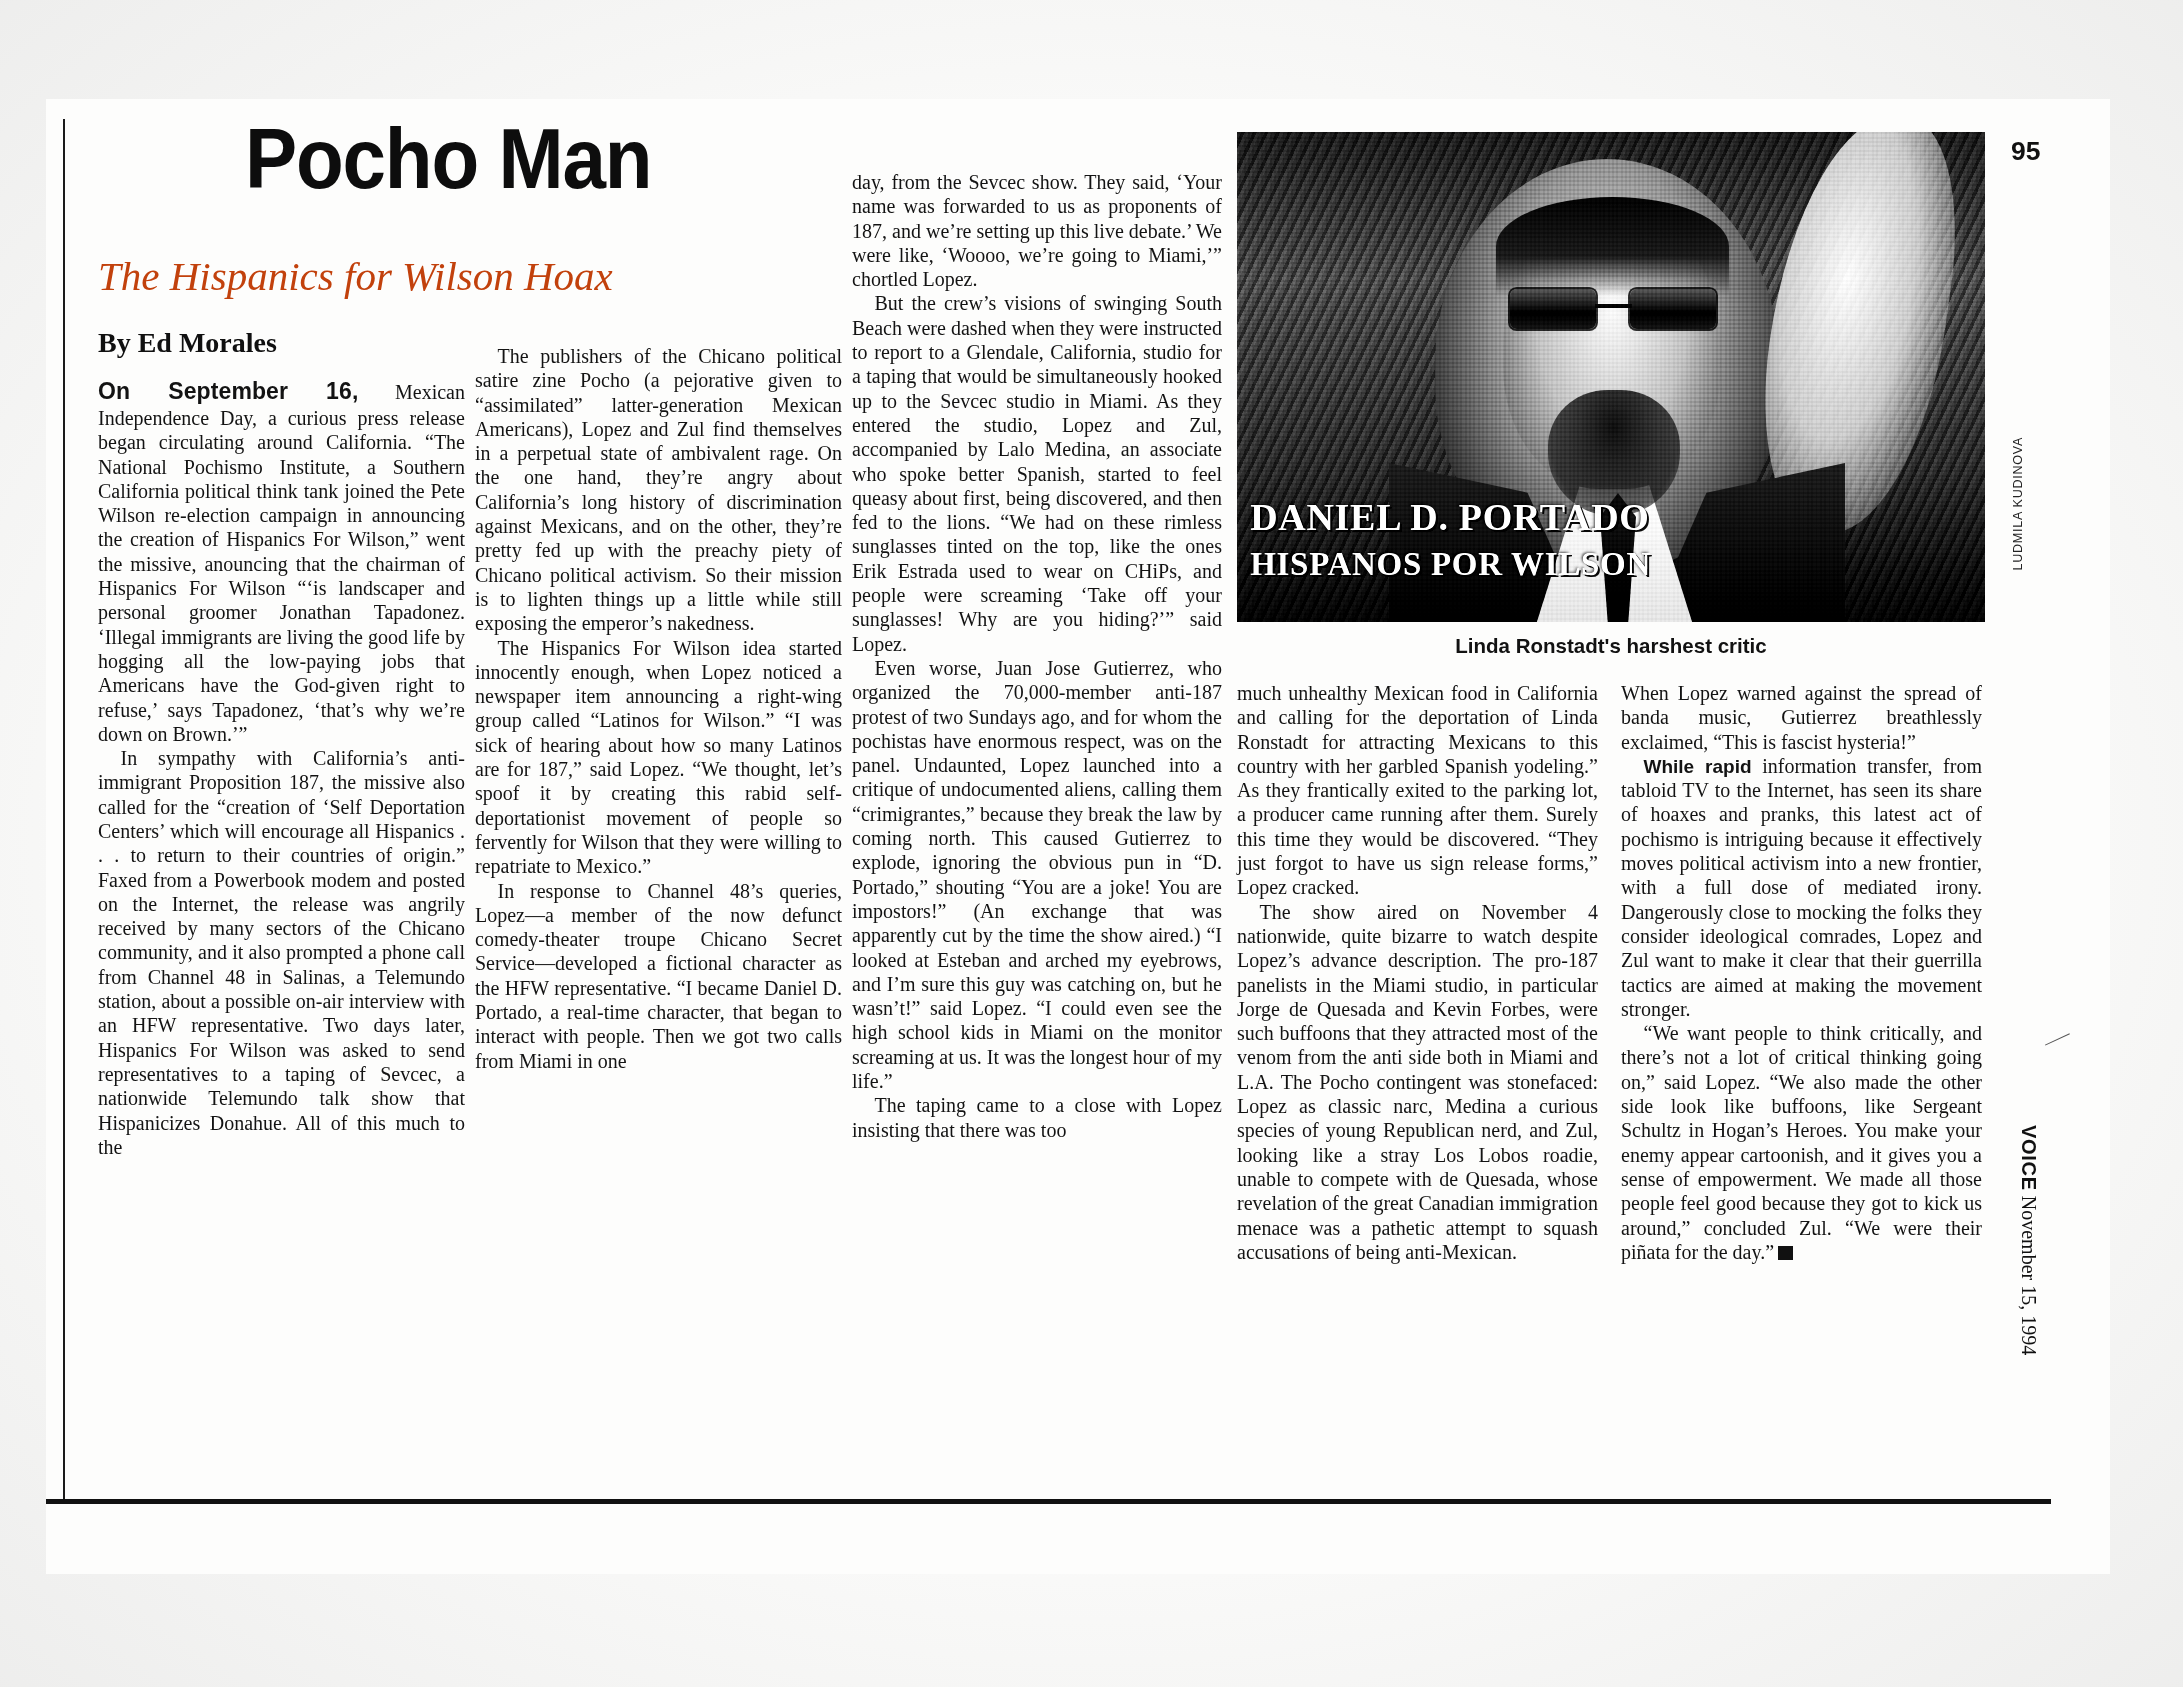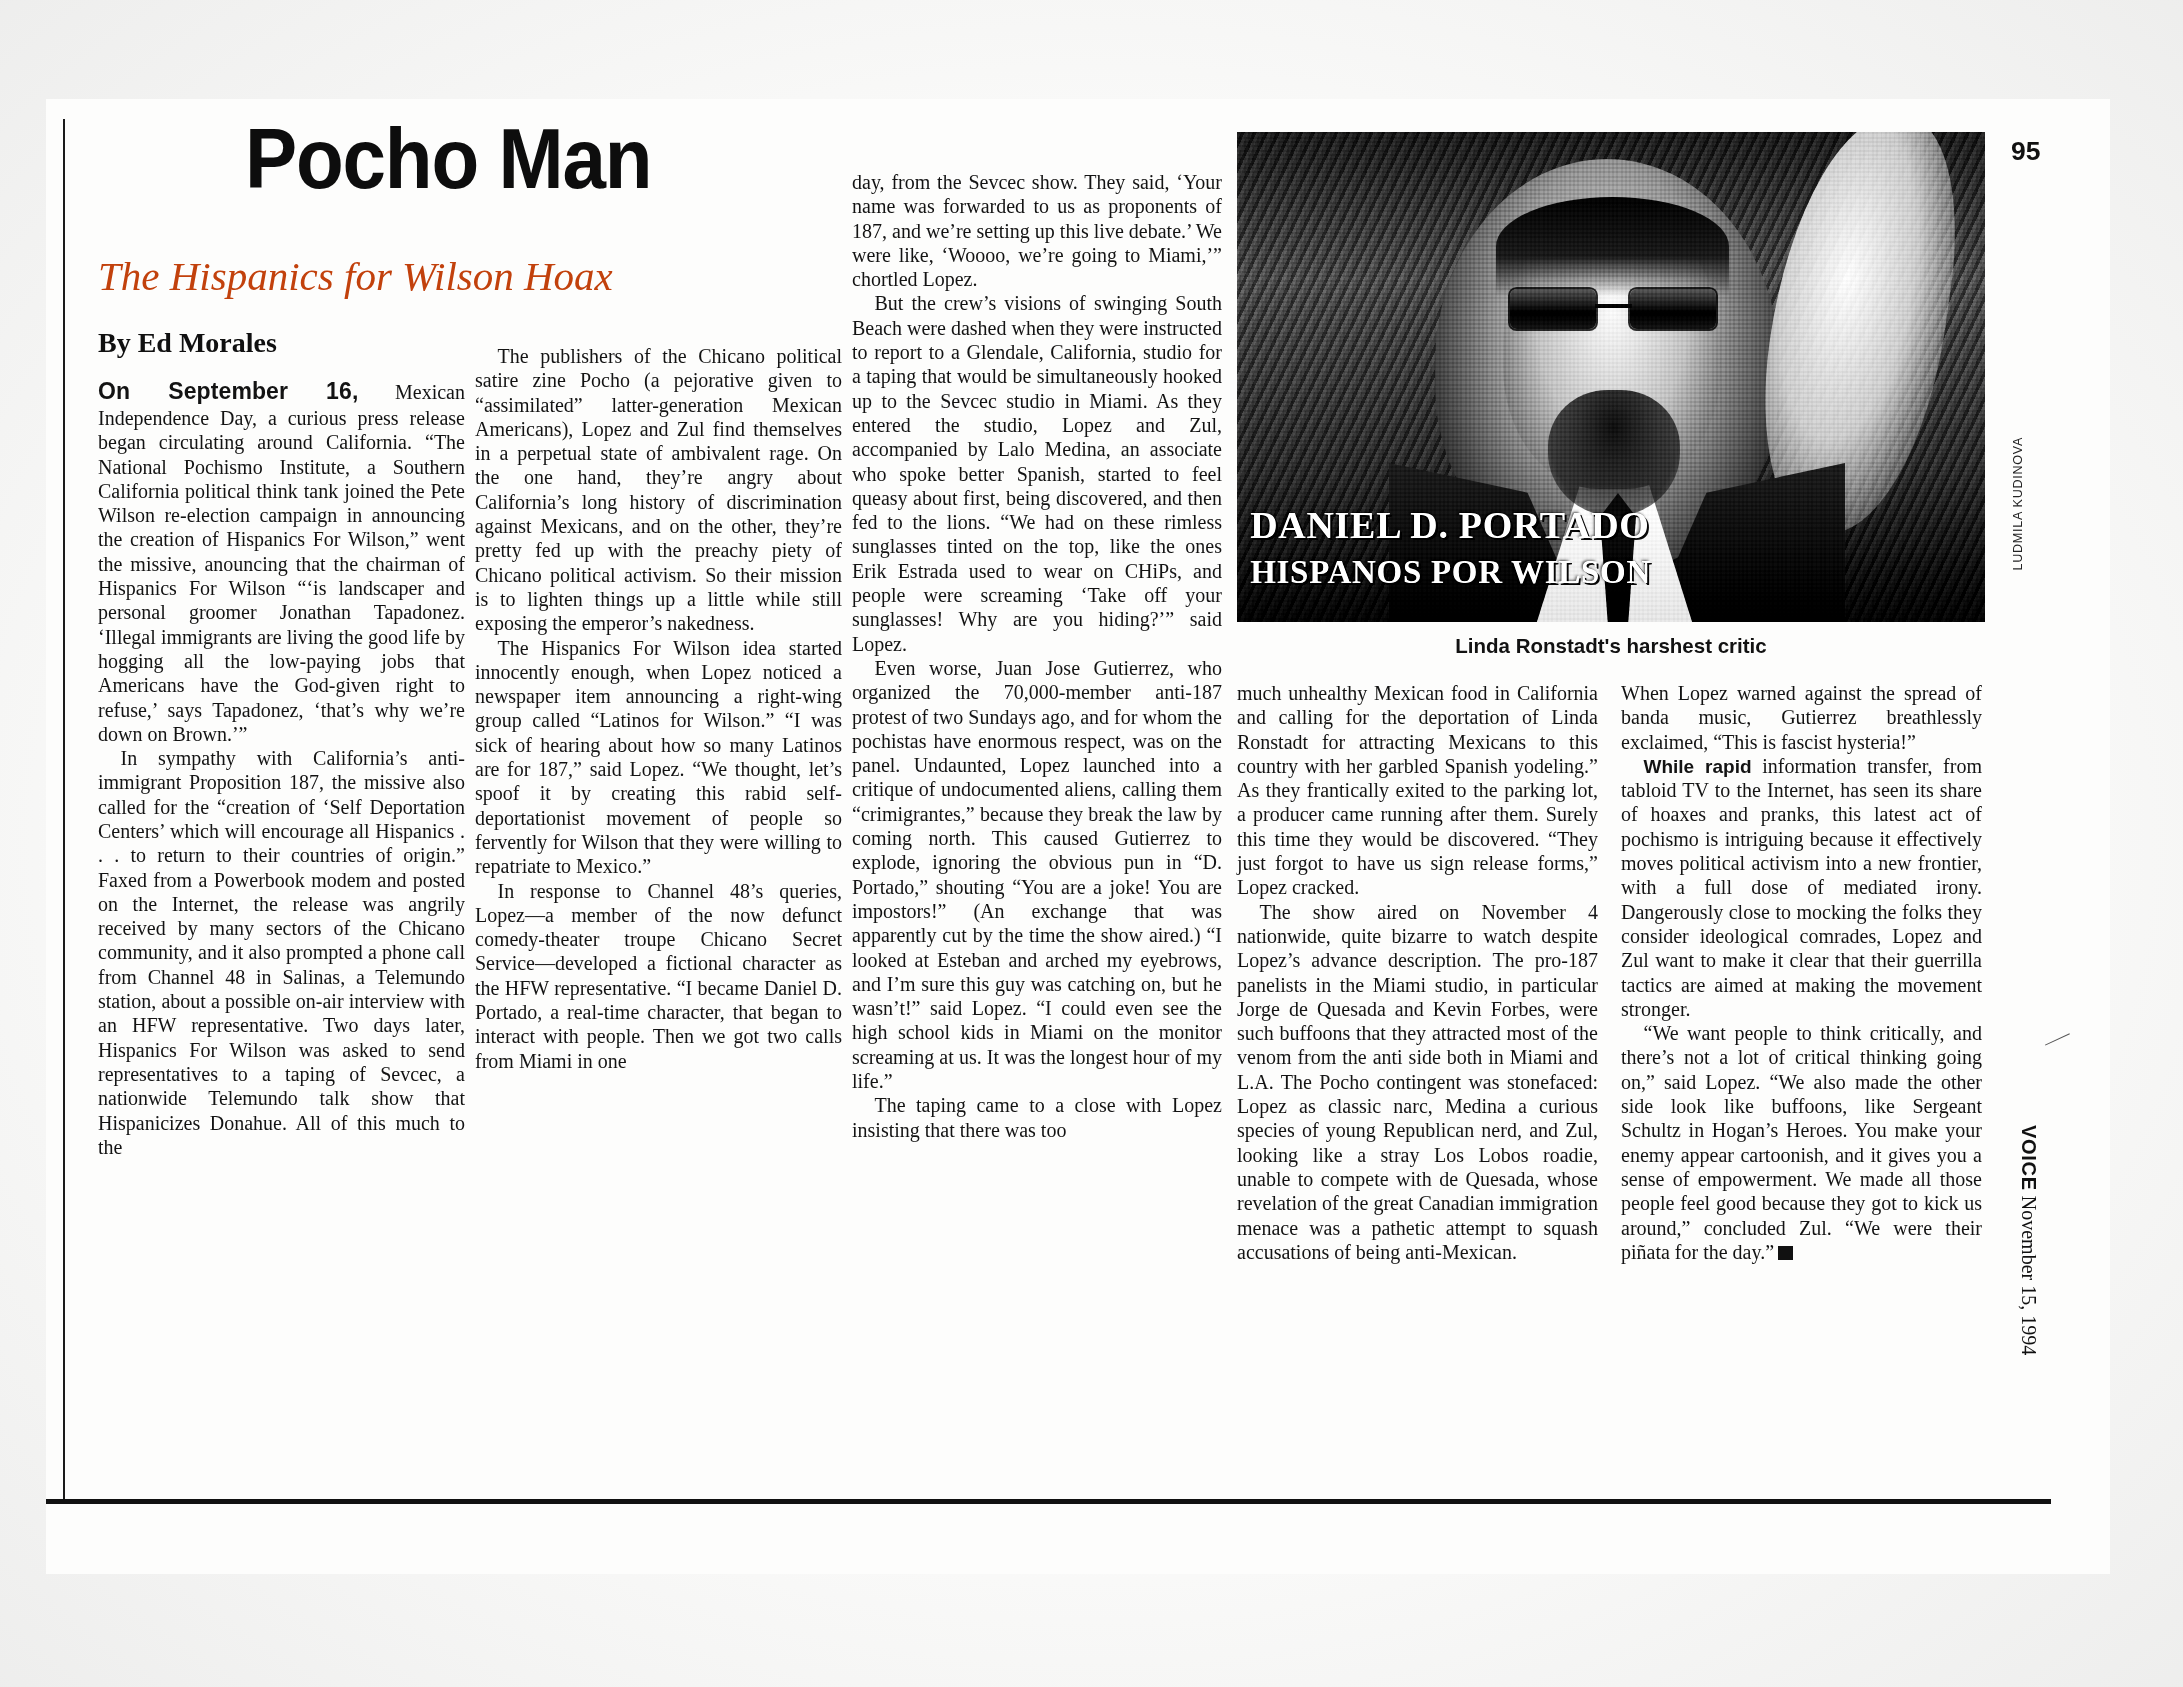--- a/index.html
+++ b/index.html
@@ -227,21 +227,21 @@
     position: absolute;
     inset: 0;
     background-image:
       repeating-linear-gradient(0deg, rgba(255,255,255,0.06) 0 0.7px, rgba(0,0,0,0.07) 0.7px 1.3px),
       repeating-linear-gradient(90deg, rgba(255,255,255,0.05) 0 0.7px, rgba(0,0,0,0.06) 0.7px 1.3px);
     mix-blend-mode: overlay;
   }
   .photo-overlay-text {
     position: absolute;
     left: 13.2px;
-    bottom: 32px;
+    bottom: 40px;
     width: 529px;
     font-family: "Liberation Serif", serif;
     font-weight: 700;
     color: #f4f4f4;
     text-shadow: 2px 2px 0 rgba(0,0,0,0.85), -1.3px -1.3px 2.6px rgba(0,0,0,0.6);
     letter-spacing: 0.7px;
   }
   .overlay-line1 { font-size: 38px; line-height: 1.0; }
   .overlay-line2 { font-size: 33px; line-height: 1.05; margin-top: 11px; }
 

